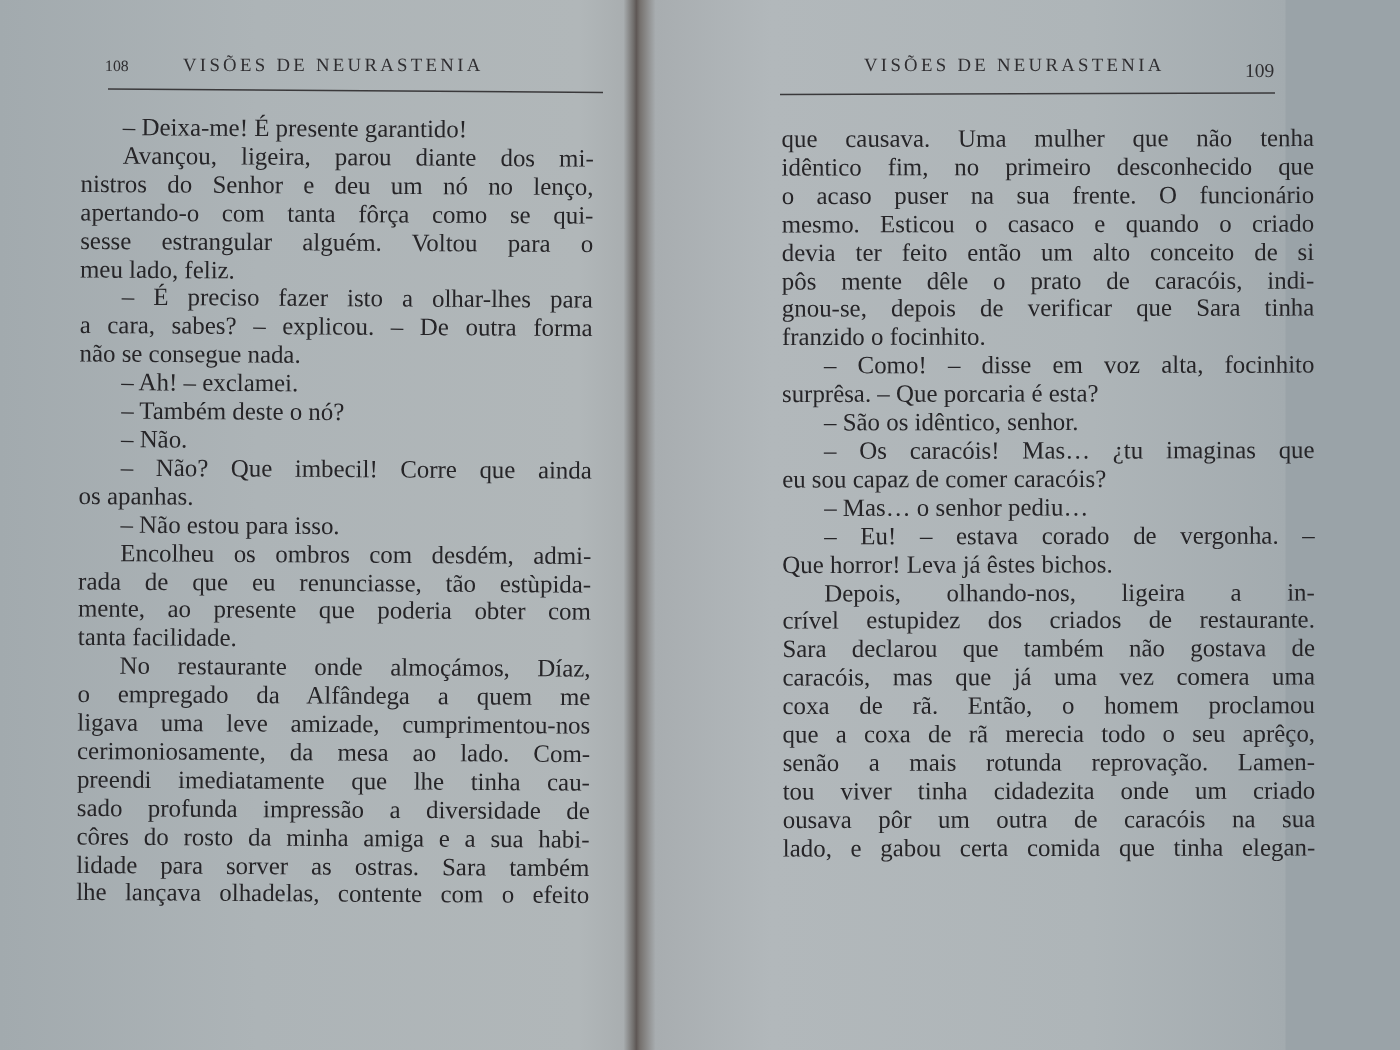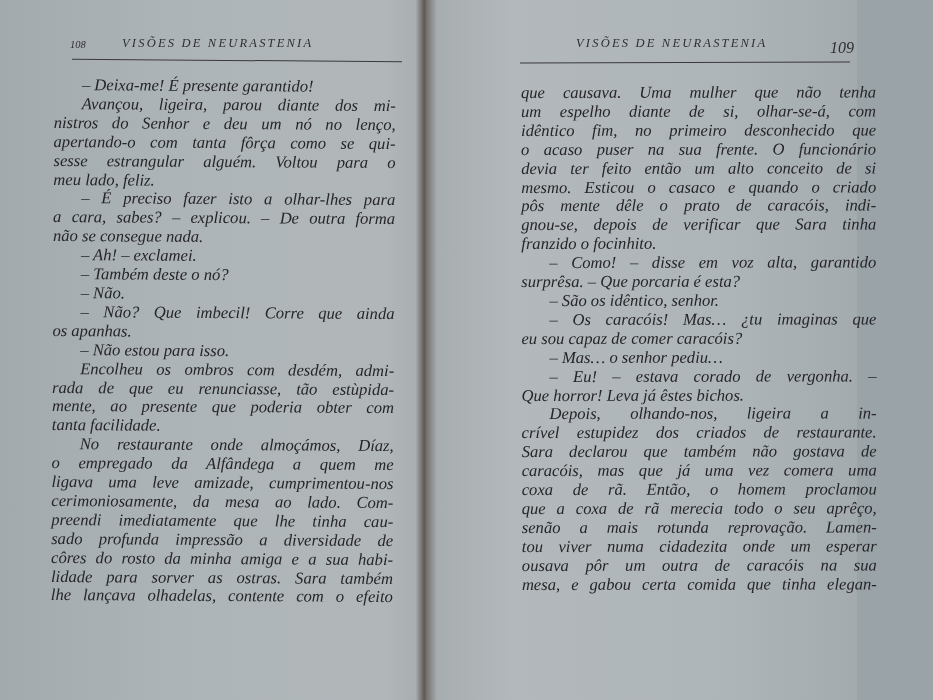--- a/index.html
+++ b/index.html
@@ -5,21 +5,20 @@
   html, body { margin: 0; padding: 0; }
   body {
     width: 933px; height: 700px; overflow: hidden;
     background: #9aa3a8;
     font-family: "DejaVu Serif", "Liberation Serif", serif;
     position: relative;
   }
   .spread {
     position: absolute; left: 0; top: 0; width: 857px; height: 700px;
     background: linear-gradient(90deg, #a2aaae 0%, #adb4b7 20%, #b1b7b9 45%, #a9aeb0 48.5%, #6f6c6a 49.3%, #5e5755 49.5%, #76726f 49.8%, #a8adb0 51%, #b2b8bb 60%, #aeb5b8 85%, #a3abaf 100%);
-    font-style: italic;
   }
   .page { position: absolute; top: 0; height: 700px; color: #2b2a2c; }
   .page.left { left: 0; width: 460px; }
   .page.right { left: 463px; width: 470px; }
 
   .running-head {
     position: absolute; top: 36px; height: 22px;
     font-family: "Liberation Serif", serif;
     letter-spacing: 2.2px; font-size: 12.5px; color: #2f2e31;
   }
@@ -83,46 +82,45 @@
         <span class="line">sado profunda impressão a diversidade de</span>
         <span class="line">côres do rosto da minha amiga e a sua habi-</span>
         <span class="line">lidade para sorver as ostras.  Sara também</span>
         <span class="line">lhe lançava olhadelas, contente com o efeito</span>
       </div>
   </div>
 
   <div class="page right"></div>
   <div class="running-head right-head" style="position:absolute;left:520px;top:36px;width:330px;height:22px;font-family:'Liberation Serif',serif;letter-spacing:2.2px;font-size:12.5px;color:#2f2e31;">
     <span style="position:absolute;left:56px;top:0;">VISÕES DE NEURASTENIA</span>
-    <span style="position:absolute;left:310px;top:3px;font-size:16px;letter-spacing:0;">109</span>
+    <span style="position:absolute;left:310px;top:3px;font-size:13px;letter-spacing:0;">109</span>
   </div>
   <div class="rule" style="position:absolute;left:520px;top:62px;width:330px;height:1.4px;background:#3a393b;transform:rotate(-0.2deg);"></div>
   <div class="text-block" style="left:521px;top:84px;width:355px;transform:rotate(-0.1deg);transform-origin:left top;">
       <span class="line">que causava.  Uma mulher que não tenha</span>
-      <span class="line">um espelho diante de si, olhar-se-á, com</span>
       <span class="line">idêntico fim, no primeiro desconhecido que</span>
       <span class="line">o acaso puser na sua frente.  O funcionário</span>
+      <span class="line">mesmo.  Esticou o casaco e quando o criado</span>
       <span class="line">devia ter feito então um alto conceito de si</span>
-      <span class="line">mesmo.  Esticou o casaco e quando o criado</span>
       <span class="line">pôs mente dêle o prato de caracóis, indi-</span>
       <span class="line">gnou-se, depois de verificar que Sara tinha</span>
       <span class="line short">franzido o focinhito.</span>
-      <span class="line indent">– Como! – disse em voz alta, garantido</span>
+      <span class="line indent">– Como! – disse em voz alta, focinhito</span>
       <span class="line short">surprêsa. – Que porcaria é esta?</span>
       <span class="line indent short">– São os idêntico, senhor.</span>
       <span class="line indent">– Os caracóis!  Mas… ¿tu imaginas que</span>
       <span class="line short">eu sou capaz de comer caracóis?</span>
       <span class="line indent short">– Mas… o senhor pediu…</span>
       <span class="line indent">– Eu! – estava corado de vergonha. –</span>
       <span class="line short">Que horror!  Leva já êstes bichos.</span>
       <span class="line indent">Depois, olhando-nos, ligeira a in-</span>
       <span class="line">crível estupidez dos criados de restaurante.</span>
       <span class="line">Sara declarou que também não gostava de</span>
       <span class="line">caracóis, mas que já uma vez comera uma</span>
       <span class="line">coxa de rã.  Então, o homem proclamou</span>
       <span class="line">que a coxa de rã merecia todo o seu aprêço,</span>
       <span class="line">senão a mais rotunda reprovação.  Lamen-</span>
-      <span class="line">tou viver numa cidadezita onde um esperar</span>
+      <span class="line">tou viver tinha cidadezita onde um criado</span>
       <span class="line">ousava pôr um outra de caracóis na sua</span>
-      <span class="line">mesa, e gabou certa comida que tinha elegan-</span>
+      <span class="line">lado, e gabou certa comida que tinha elegan-</span>
     </div>
 
 </div>
 
 </body></html>

